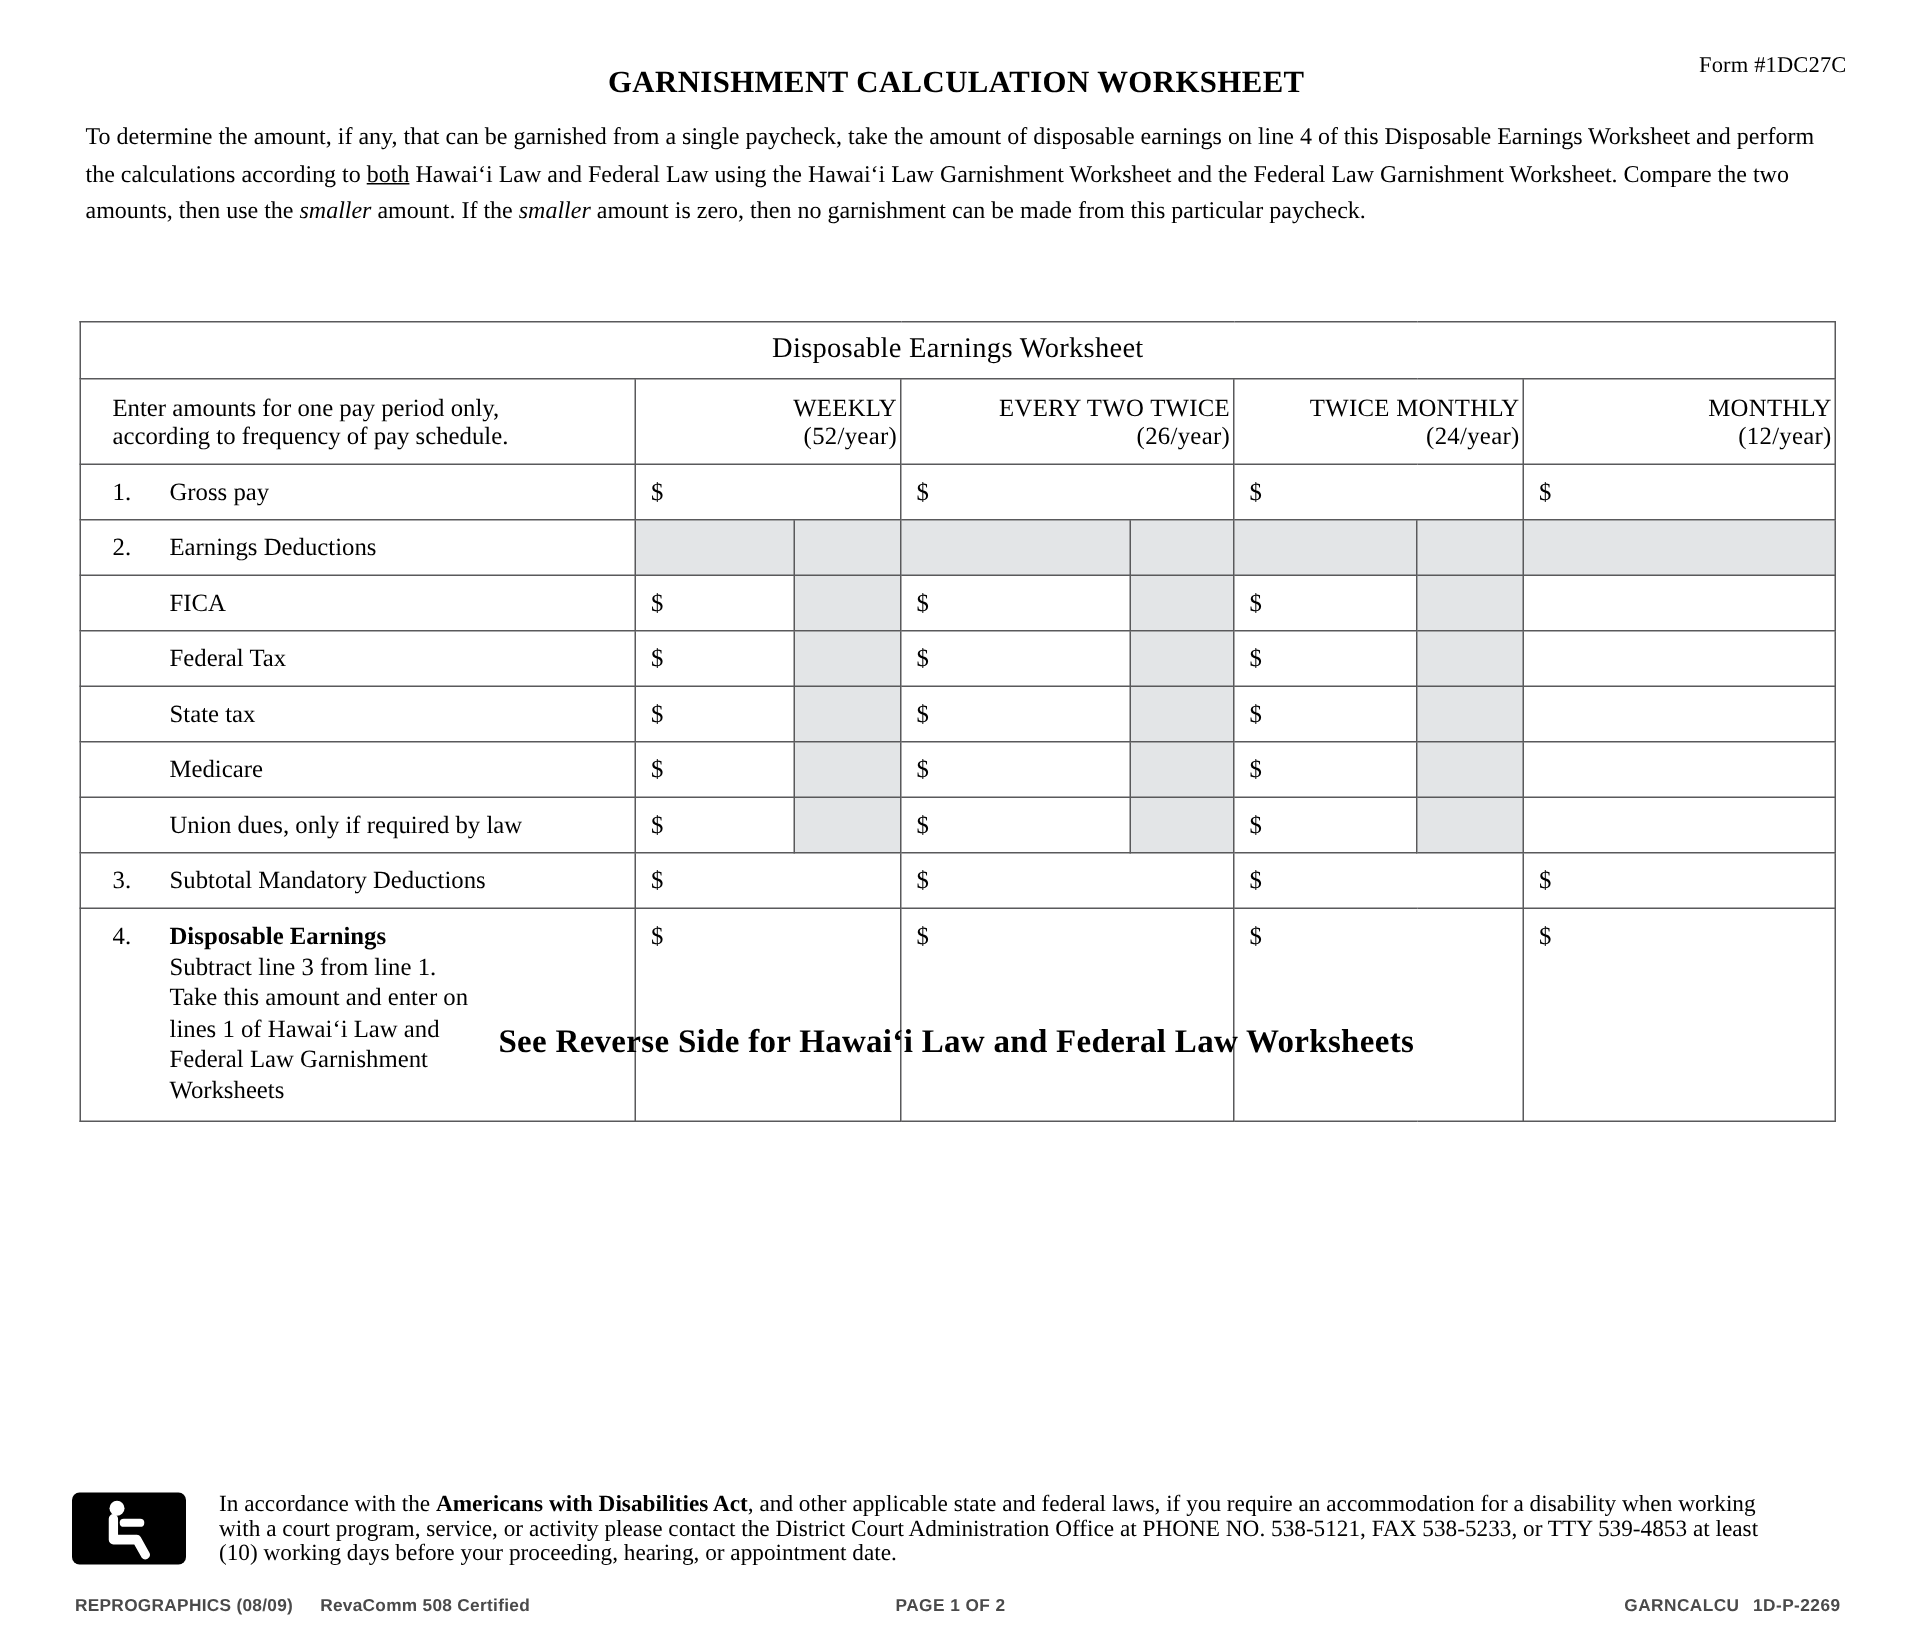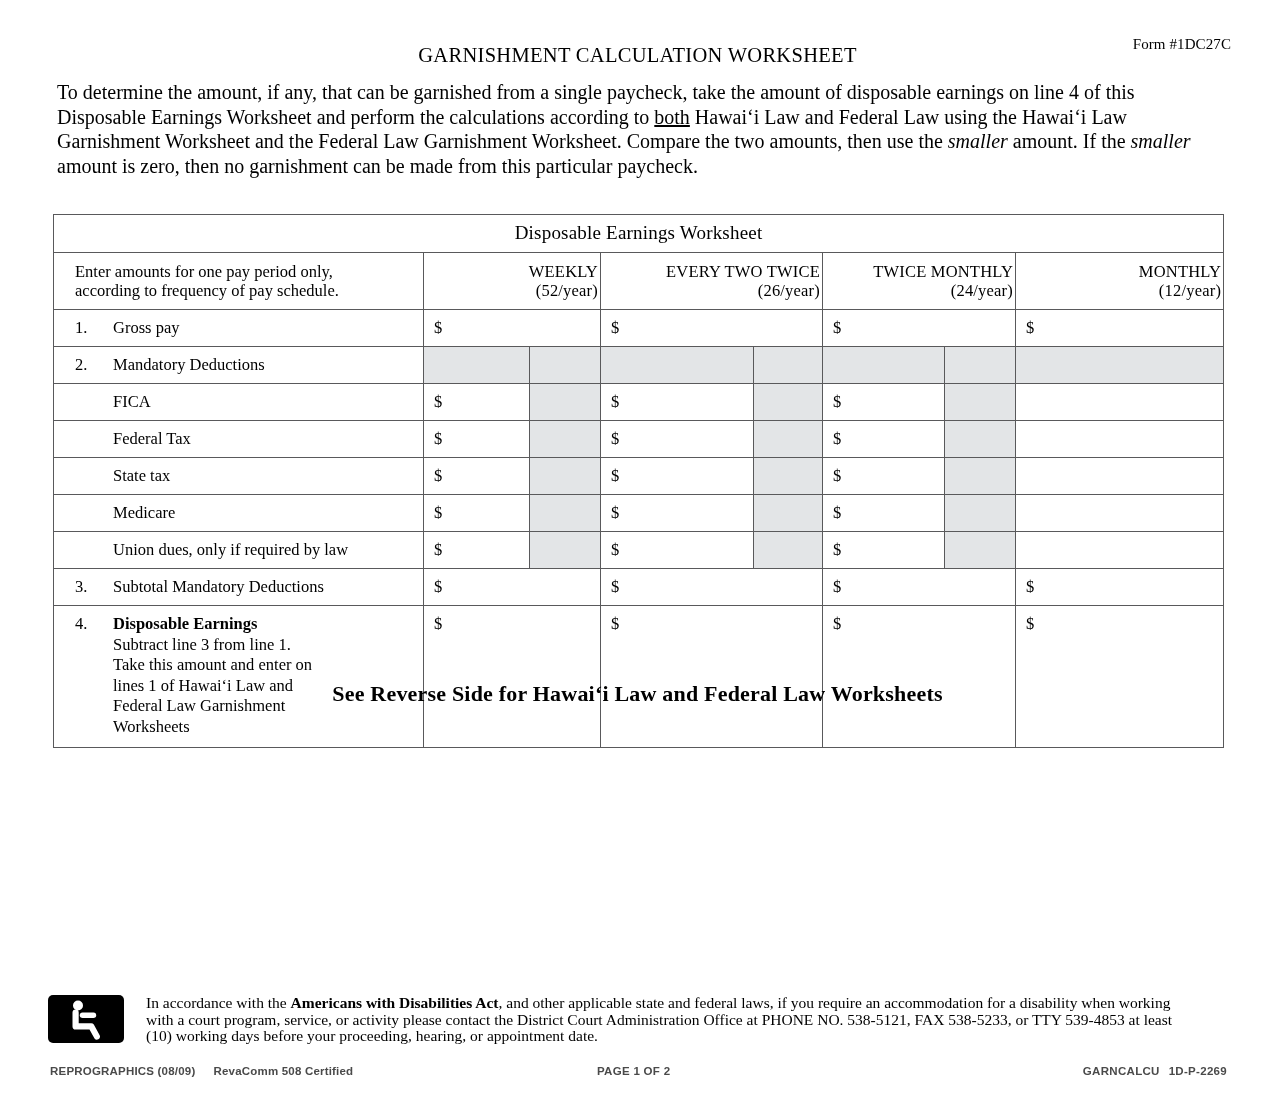--- a/index.html
+++ b/index.html
@@ -33,31 +33,31 @@
     letter-spacing: 0.1px;
     white-space: nowrap;
   }
   .doc-title {
     position: absolute;
     top: 44px;
     left: 0;
     width: 1275px;
     text-align: center;
     font-size: 20.5px;
-    font-weight: normal;
+    font-weight: bold;
     letter-spacing: 0.3px;
   }
 
   
   .intro {
     position: absolute;
     top: 80px;
     left: 57px;
     width: 1155px;
-    font-size: 20px;
+    font-size: 16px;
     line-height: 24.5px;
     text-align: left;
   }
   .intro u { text-decoration: underline; }
   .intro i { font-style: italic; }
 
   
   .ws-wrap {
     position: absolute;
     top: 214px;
@@ -274,21 +274,21 @@
 
       <tr>
         <td class="lbl"><span class="num">1.</span><span>Gross pay</span></td>
         <td class="money" colspan="2">$</td>
         <td class="money" colspan="2">$</td>
         <td class="money" colspan="2">$</td>
         <td class="money">$</td>
       </tr>
 
       <tr>
-        <td class="lbl"><span class="num">2.</span><span>Mandatory Deductions</span></td>
+        <td class="lbl"><span class="num">2.</span><span>Earnings Deductions</span></td>
         <td class="blank shade">&nbsp;</td>
         <td class="blank shade">&nbsp;</td>
         <td class="blank shade">&nbsp;</td>
         <td class="blank shade">&nbsp;</td>
         <td class="blank shade">&nbsp;</td>
         <td class="blank shade">&nbsp;</td>
         <td class="blank shade">&nbsp;</td>
       </tr>
 
       <tr>

